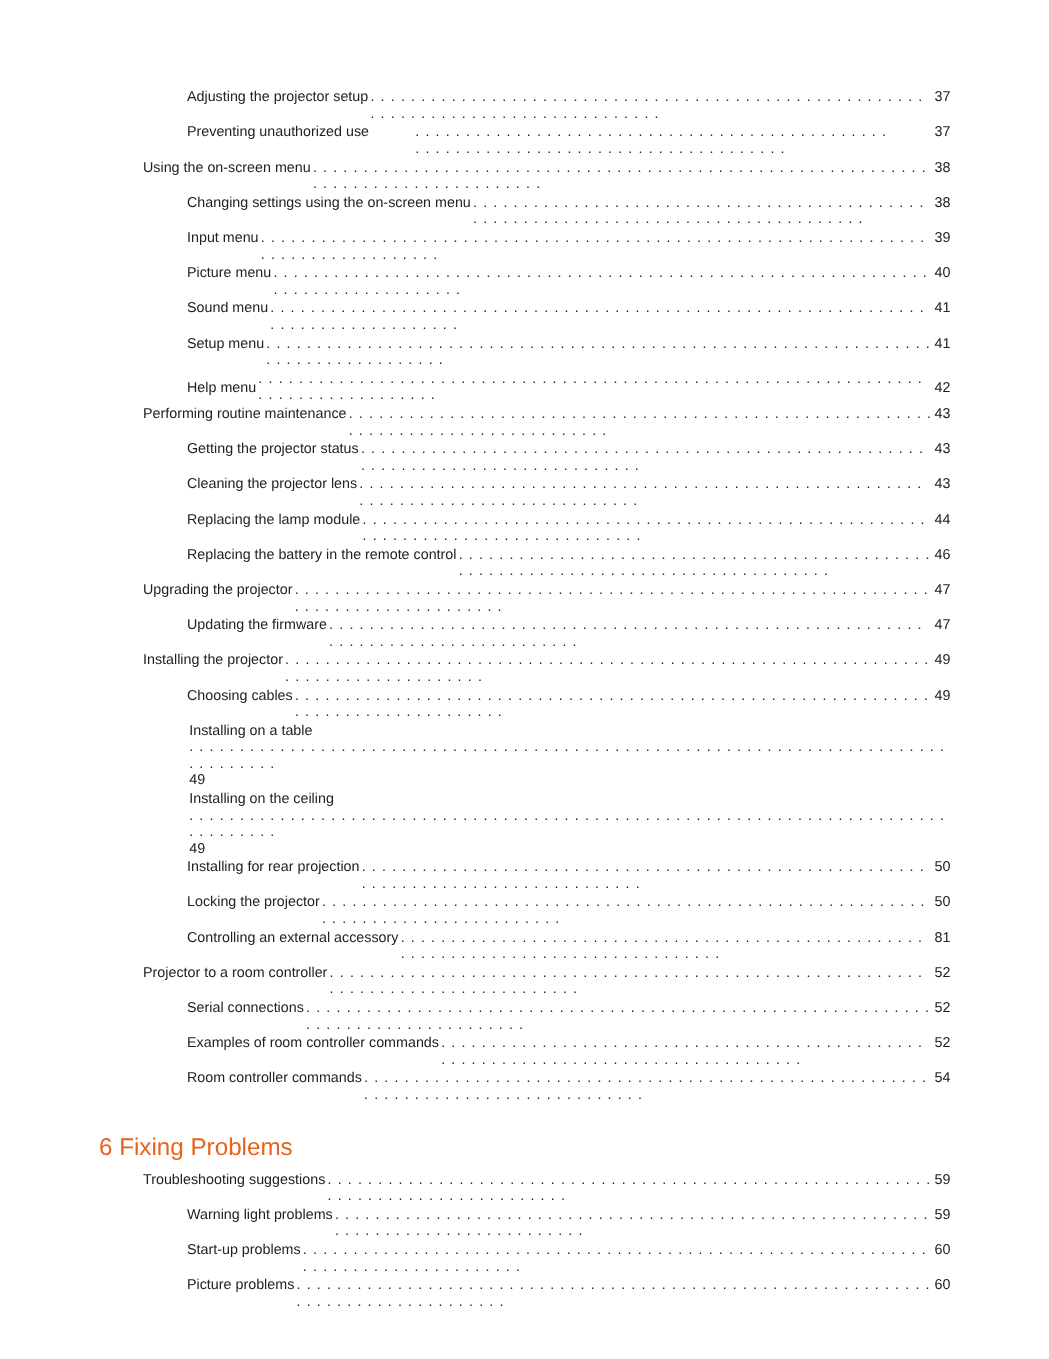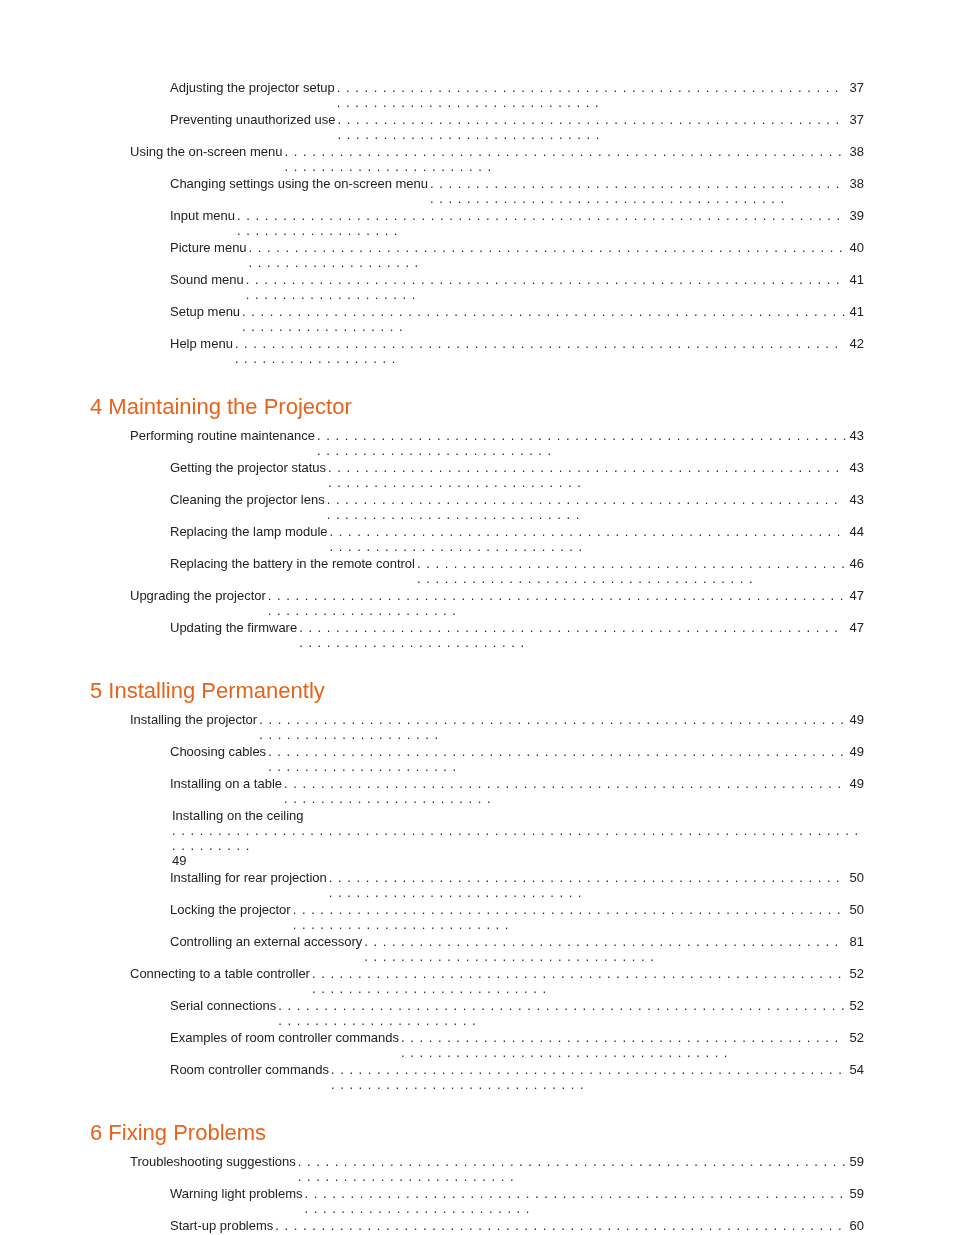--- a/index.html
+++ b/index.html
@@ -51,21 +51,21 @@
 </head>
 <body>
 
 <div class="page">
   <div id="toc-container">
       <div class="toc-entry" style="padding-left: 80px;">
         <span class="entry-text">Adjusting the projector setup</span>
         <span class="dots"> . . . . . . . . . . . . . . . . . . . . . . . . . . . . . . . . . . . . . . . . . . . . . . . . . . . . . . . . . . . . . . . . . . . . . . . . . . . . . . . . . . . .</span>
         <span class="page-num">37</span>
       </div>
-      <div class="toc-entry" style="padding-left: 80px;">
+      <div class="toc-entry" style="padding-left: 80px; gap: 40px;">
         <span class="entry-text">Preventing unauthorized use</span>
         <span class="dots"> . . . . . . . . . . . . . . . . . . . . . . . . . . . . . . . . . . . . . . . . . . . . . . . . . . . . . . . . . . . . . . . . . . . . . . . . . . . . . . . . . . . .</span>
         <span class="page-num">37</span>
       </div>
       <div class="toc-entry" style="padding-left: 40px;">
         <span class="entry-text">Using the on-screen menu</span>
         <span class="dots"> . . . . . . . . . . . . . . . . . . . . . . . . . . . . . . . . . . . . . . . . . . . . . . . . . . . . . . . . . . . . . . . . . . . . . . . . . . . . . . . . . . . .</span>
         <span class="page-num">38</span>
       </div>
       <div class="toc-entry" style="padding-left: 80px;">
@@ -86,26 +86,25 @@
       <div class="toc-entry" style="padding-left: 80px;">
         <span class="entry-text">Sound menu</span>
         <span class="dots"> . . . . . . . . . . . . . . . . . . . . . . . . . . . . . . . . . . . . . . . . . . . . . . . . . . . . . . . . . . . . . . . . . . . . . . . . . . . . . . . . . . . .</span>
         <span class="page-num">41</span>
       </div>
       <div class="toc-entry" style="padding-left: 80px;">
         <span class="entry-text">Setup menu</span>
         <span class="dots"> . . . . . . . . . . . . . . . . . . . . . . . . . . . . . . . . . . . . . . . . . . . . . . . . . . . . . . . . . . . . . . . . . . . . . . . . . . . . . . . . . . . .</span>
         <span class="page-num">41</span>
       </div>
-      <div class="toc-entry" style="padding-left: 80px;">
+      <div class="toc-entry" style="padding-left: 80px; align-items: center;">
         <span class="entry-text">Help menu</span>
         <span class="dots"> . . . . . . . . . . . . . . . . . . . . . . . . . . . . . . . . . . . . . . . . . . . . . . . . . . . . . . . . . . . . . . . . . . . . . . . . . . . . . . . . . . . .</span>
         <span class="page-num">42</span>
       </div>
-      <h2 class="section-heading"><span class="section-num">4 </span><span>Maintaining the Projector</span></h2>
       <div class="toc-entry" style="padding-left: 40px;">
         <span class="entry-text">Performing routine maintenance</span>
         <span class="dots"> . . . . . . . . . . . . . . . . . . . . . . . . . . . . . . . . . . . . . . . . . . . . . . . . . . . . . . . . . . . . . . . . . . . . . . . . . . . . . . . . . . . .</span>
         <span class="page-num">43</span>
       </div>
       <div class="toc-entry" style="padding-left: 80px;">
         <span class="entry-text">Getting the projector status</span>
         <span class="dots"> . . . . . . . . . . . . . . . . . . . . . . . . . . . . . . . . . . . . . . . . . . . . . . . . . . . . . . . . . . . . . . . . . . . . . . . . . . . . . . . . . . . .</span>
         <span class="page-num">43</span>
       </div>
@@ -127,32 +126,31 @@
       <div class="toc-entry" style="padding-left: 40px;">
         <span class="entry-text">Upgrading the projector</span>
         <span class="dots"> . . . . . . . . . . . . . . . . . . . . . . . . . . . . . . . . . . . . . . . . . . . . . . . . . . . . . . . . . . . . . . . . . . . . . . . . . . . . . . . . . . . .</span>
         <span class="page-num">47</span>
       </div>
       <div class="toc-entry" style="padding-left: 80px;">
         <span class="entry-text">Updating the firmware</span>
         <span class="dots"> . . . . . . . . . . . . . . . . . . . . . . . . . . . . . . . . . . . . . . . . . . . . . . . . . . . . . . . . . . . . . . . . . . . . . . . . . . . . . . . . . . . .</span>
         <span class="page-num">47</span>
       </div>
-      <h2 class="section-heading"><span class="section-num">5 </span><span>Installing Permanently</span></h2>
       <div class="toc-entry" style="padding-left: 40px;">
         <span class="entry-text">Installing the projector</span>
         <span class="dots"> . . . . . . . . . . . . . . . . . . . . . . . . . . . . . . . . . . . . . . . . . . . . . . . . . . . . . . . . . . . . . . . . . . . . . . . . . . . . . . . . . . . .</span>
         <span class="page-num">49</span>
       </div>
       <div class="toc-entry" style="padding-left: 80px;">
         <span class="entry-text">Choosing cables</span>
         <span class="dots"> . . . . . . . . . . . . . . . . . . . . . . . . . . . . . . . . . . . . . . . . . . . . . . . . . . . . . . . . . . . . . . . . . . . . . . . . . . . . . . . . . . . .</span>
         <span class="page-num">49</span>
       </div>
-      <div class="toc-entry" style="padding-left: 80px;">
+      <div class="toc-entry" style="padding-left: 80px; flex-direction: column;">
         <span class="entry-text">Installing on a table</span>
         <span class="dots"> . . . . . . . . . . . . . . . . . . . . . . . . . . . . . . . . . . . . . . . . . . . . . . . . . . . . . . . . . . . . . . . . . . . . . . . . . . . . . . . . . . . .</span>
         <span class="page-num">49</span>
       </div>
       <div class="toc-entry" style="padding-left: 80px; flex-direction: column;">
         <span class="entry-text">Installing on the ceiling</span>
         <span class="dots"> . . . . . . . . . . . . . . . . . . . . . . . . . . . . . . . . . . . . . . . . . . . . . . . . . . . . . . . . . . . . . . . . . . . . . . . . . . . . . . . . . . . .</span>
         <span class="page-num">49</span>
       </div>
       <div class="toc-entry" style="padding-left: 80px;">
@@ -164,21 +162,21 @@
         <span class="entry-text">Locking the projector</span>
         <span class="dots"> . . . . . . . . . . . . . . . . . . . . . . . . . . . . . . . . . . . . . . . . . . . . . . . . . . . . . . . . . . . . . . . . . . . . . . . . . . . . . . . . . . . .</span>
         <span class="page-num">50</span>
       </div>
       <div class="toc-entry" style="padding-left: 80px;">
         <span class="entry-text">Controlling an external accessory</span>
         <span class="dots"> . . . . . . . . . . . . . . . . . . . . . . . . . . . . . . . . . . . . . . . . . . . . . . . . . . . . . . . . . . . . . . . . . . . . . . . . . . . . . . . . . . . .</span>
         <span class="page-num">81</span>
       </div>
       <div class="toc-entry" style="padding-left: 40px;">
-        <span class="entry-text">Connecting to a table controller</span>
+        <span class="entry-text">Projector to a room controller</span>
         <span class="dots"> . . . . . . . . . . . . . . . . . . . . . . . . . . . . . . . . . . . . . . . . . . . . . . . . . . . . . . . . . . . . . . . . . . . . . . . . . . . . . . . . . . . .</span>
         <span class="page-num">52</span>
       </div>
       <div class="toc-entry" style="padding-left: 80px;">
         <span class="entry-text">Serial connections</span>
         <span class="dots"> . . . . . . . . . . . . . . . . . . . . . . . . . . . . . . . . . . . . . . . . . . . . . . . . . . . . . . . . . . . . . . . . . . . . . . . . . . . . . . . . . . . .</span>
         <span class="page-num">52</span>
       </div>
       <div class="toc-entry" style="padding-left: 80px;">
         <span class="entry-text">Examples of room controller commands</span>

